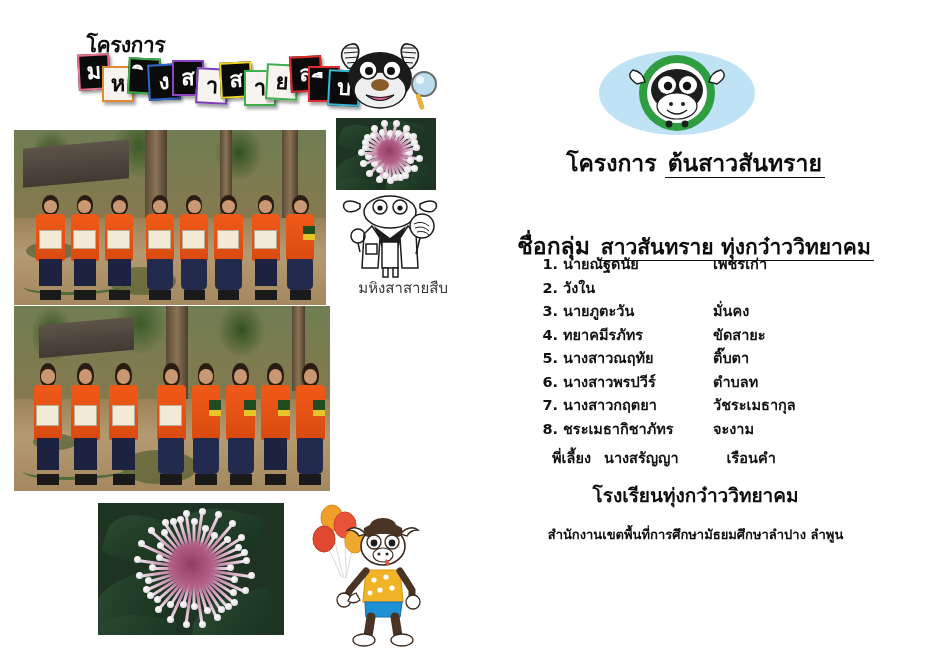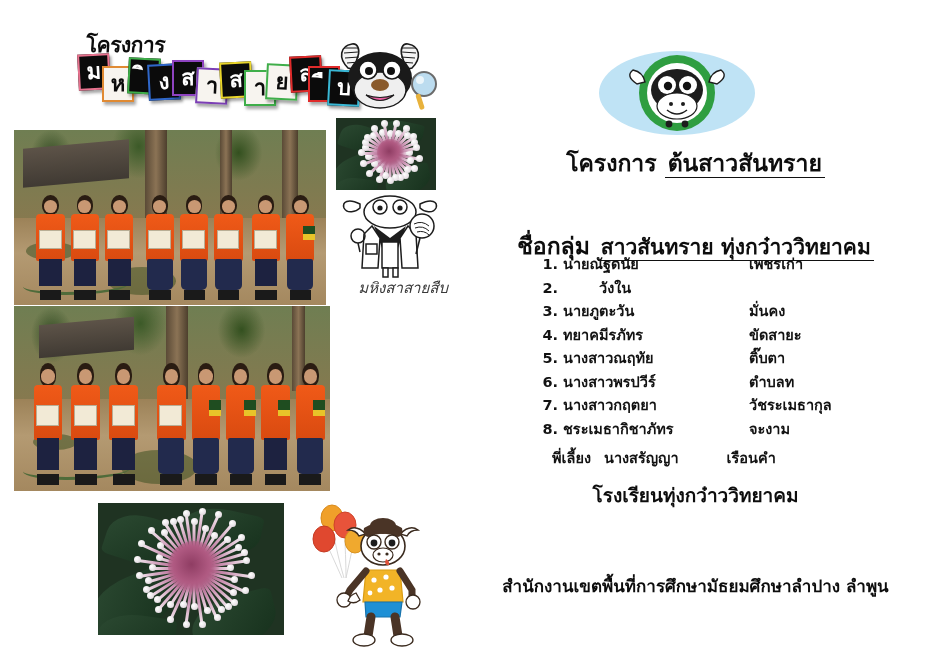--- a/index.html
+++ b/index.html
@@ -68,21 +68,20 @@
     width: 104px;
     height: 92px;
   }
   #detective-caption {
     position: absolute;
     left: 318px;
     top: 276px;
     width: 130px;
     text-align: right;
     font-family: "DejaVu Serif", serif;
-    font-style: italic;
     font-size: 15px;
     color: #3a3a3a;
     white-space: nowrap;
   }
 
   
   .photo {
     position: absolute;
     overflow: hidden;
     background: #8e9a78;
@@ -234,21 +233,21 @@
     align-items: baseline;
     height: 23.5px;
     font-family: "DejaVu Sans", sans-serif;
     font-size: 14.5px;
     font-weight: bold;
     color: #121212;
     white-space: nowrap;
   }
   .member-num  { width: 20px; text-align: right; padding-right: 5px; }
   .member-first{ width: 150px; }
-  .member-last { flex: 1; margin-left: 36px; }
+  .member-last { flex: 1; }
 
   #advisor-row {
     position: absolute;
     left: 76px;
     top: 446px;
     width: 360px;
     display: flex;
     font-family: "DejaVu Sans", sans-serif;
     font-size: 14.5px;
     font-weight: bold;
@@ -264,21 +263,21 @@
     left: 0;
     width: 467px;
     text-align: center;
     font-family: "DejaVu Sans", sans-serif;
     font-weight: bold;
     color: #0d0d0d;
     white-space: nowrap;
   }
   #school-name { top: 480px; font-size: 19px; }
   #school-addr { top: 512px; font-size: 17px; }
-  #school-area { top: 572px; font-size: 17px; }
+  #school-area { top: 524px; font-size: 13px; }
 </style>
 </head>
 <body>
 
 <div id="banner-logo">
   <div id="banner-word">โครงการ</div>
   <div class="tile-row" id="tile-row">
       <div class="tile" style="left: 0px; top: 2px; background: rgb(11, 11, 11); color: rgb(255, 255, 255); border-color: rgb(232, 115, 143); transform: rotate(-3deg);">ม</div>
       <div class="tile" style="left: 24px; top: 14px; background: rgb(247, 244, 239); color: rgb(11, 11, 11); border-color: rgb(224, 138, 51); transform: rotate(0deg);">ห</div>
       <div class="tile" style="left: 50px; top: 6px; background: rgb(11, 11, 11); color: rgb(255, 255, 255); border-color: rgb(63, 174, 74); transform: rotate(3deg);">ิ</div>

